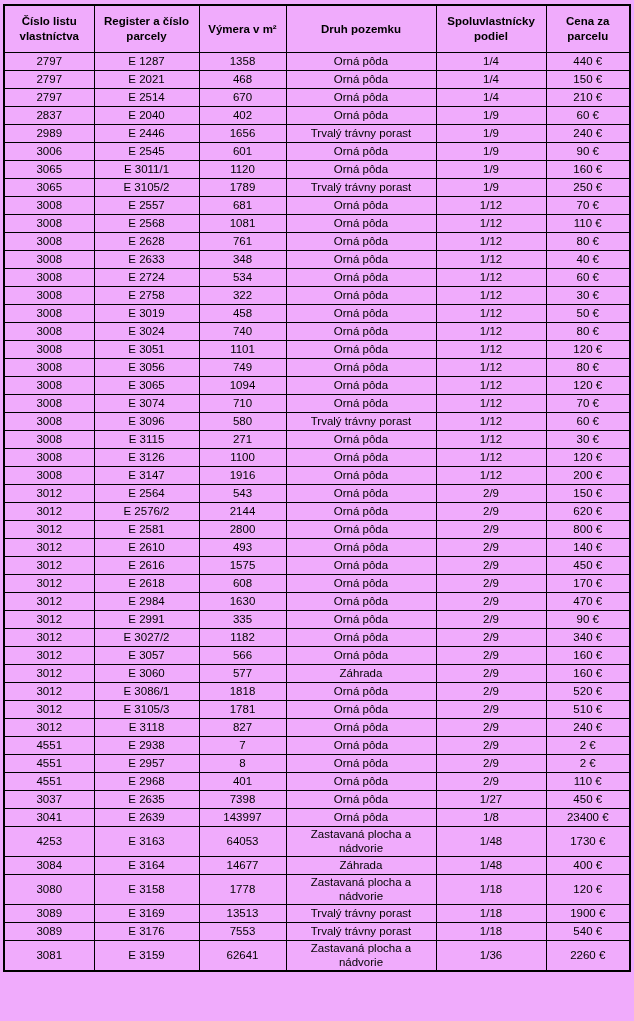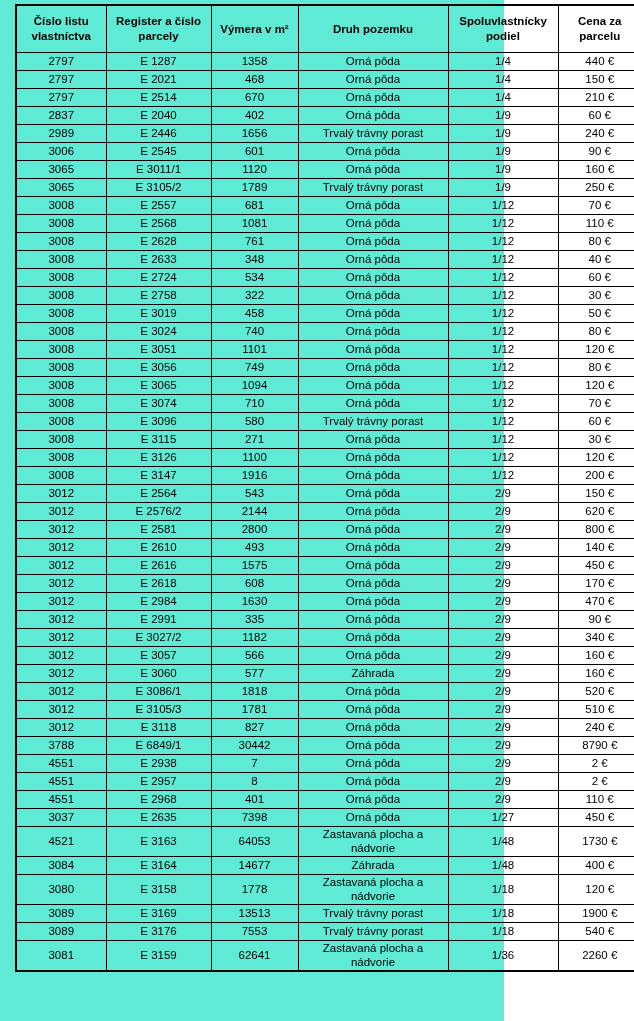--- a/index.html
+++ b/index.html
@@ -3,25 +3,25 @@
 <meta charset="utf-8">
 <style>
   html, body {
     margin: 0;
     padding: 0;
     background: #ffffff;
     font-family: "Liberation Sans", sans-serif;
     color: #000000;
   }
   .page {
-    width: 504px;
+    width: 634px;
     height: 1021px;
     box-sizing: border-box;
-    padding: 4px 15px;
-    background: #5eead4;
+    padding: 4px 3px;
+    background: #f0abfc;
   }
   table.parcel-table {
     border-collapse: collapse;
     table-layout: fixed;
     width: 626px;
     border: 2px solid #000000;
   }
   .parcel-table th,
   .parcel-table td {
     border: 1px solid #000000;
@@ -365,28 +365,20 @@
         </tr>
         <tr>
           <td>3012</td>
           <td>E 3118</td>
           <td>827</td>
           <td>Orná pôda</td>
           <td>2/9</td>
           <td>240 €</td>
         </tr>
         <tr>
-          <td>3788</td>
-          <td>E 6849/1</td>
-          <td>30442</td>
-          <td>Orná pôda</td>
-          <td>2/9</td>
-          <td>8790 €</td>
-        </tr>
-        <tr>
           <td>4551</td>
           <td>E 2938</td>
           <td>7</td>
           <td>Orná pôda</td>
           <td>2/9</td>
           <td>2 €</td>
         </tr>
         <tr>
           <td>4551</td>
           <td>E 2957</td>
@@ -405,21 +397,29 @@
         </tr>
         <tr>
           <td>3037</td>
           <td>E 2635</td>
           <td>7398</td>
           <td>Orná pôda</td>
           <td>1/27</td>
           <td>450 €</td>
         </tr>
         <tr>
-          <td>4521</td>
+          <td>3041</td>
+          <td>E 2639</td>
+          <td>143997</td>
+          <td>Orná pôda</td>
+          <td>1/8</td>
+          <td>23400 €</td>
+        </tr>
+        <tr>
+          <td>4253</td>
           <td>E 3163</td>
           <td>64053</td>
           <td>Zastavaná plocha a nádvorie</td>
           <td>1/48</td>
           <td>1730 €</td>
         </tr>
         <tr>
           <td>3084</td>
           <td>E 3164</td>
           <td>14677</td>

